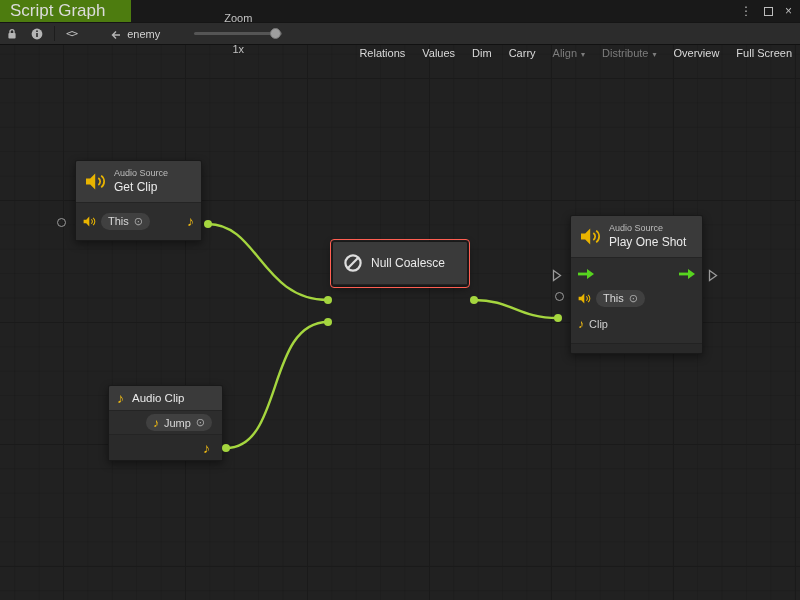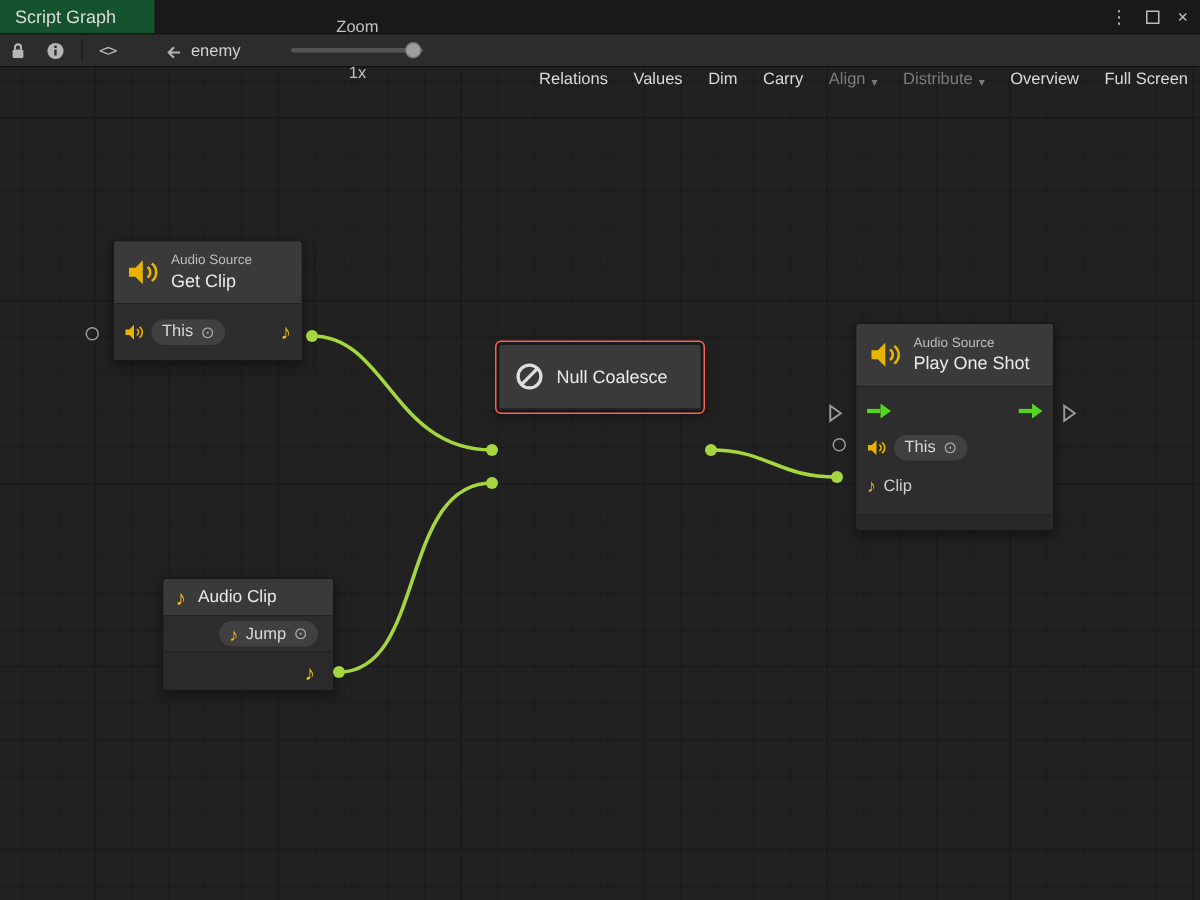--- a/index.html
+++ b/index.html
@@ -10,21 +10,21 @@
     -webkit-font-smoothing:antialiased; user-select:none;
   }
 
   
   .tabbar {
     position:absolute; top:0; left:0; right:0; height:22px;
     background:#191919; z-index:10;
   }
   .tab {
     position:absolute; left:0; top:0; height:22px; padding:0 26px 0 10px;
-    background:#14532d; color:#dcdcdc; font-size:12px;
+    background:#4d7c0f; color:#dcdcdc; font-size:17px;
     display:flex; align-items:center;
   }
   .win-controls {
     position:absolute; right:8px; top:0; height:22px;
     display:flex; align-items:center; gap:12px; color:#bdbdbd; font-size:12px;
   }
   .win-controls .sq {
     width:9px; height:9px; border:1px solid #bdbdbd; display:inline-block;
   }
 
@@ -224,21 +224,21 @@
         </svg>
         <div class="objfield">
           <span>This</span>
           <span class="tgt">⊙</span>
         </div>
         <span class="note ml-auto">♪</span>
       </div>
     </div>
   </div>
 
-  <div class="node selected" style="left:332px; top:184px; width:136px;">
+  <div class="node selected" style="left:332px; top:196px; width:136px;">
     <div class="node-header nc-header">
       <svg width="20" height="20" viewBox="0 0 20 20">
         <circle cx="10" cy="10" r="7.6" fill="none" stroke="#dedede" stroke-width="2.2"></circle>
         <line x1="4.8" y1="15.2" x2="15.2" y2="4.8" stroke="#dedede" stroke-width="2.2"></line>
       </svg>
       <span class="ttl1">Null Coalesce</span>
     </div>
   </div>
 
   <div class="node" style="left:570px; top:170px; width:133px;">

